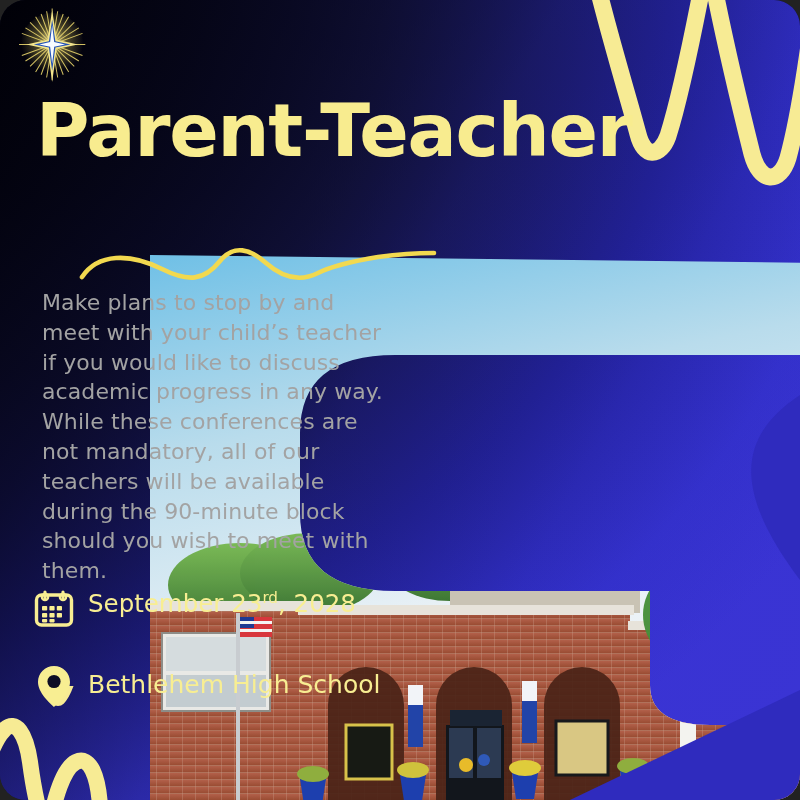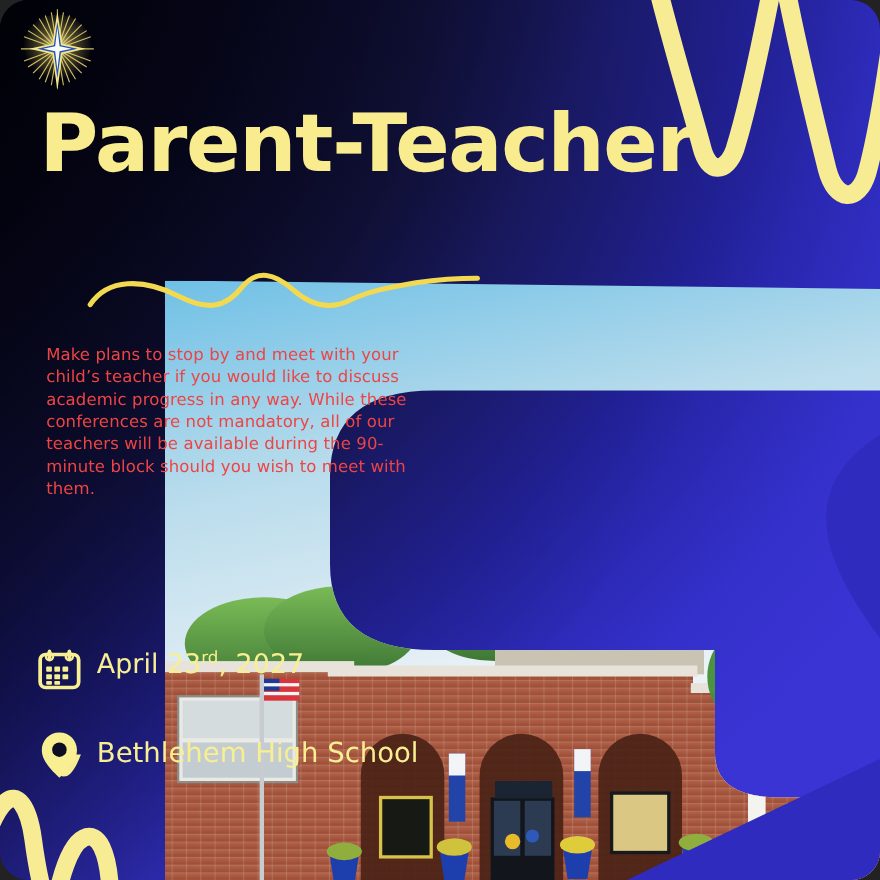--- a/index.html
+++ b/index.html
@@ -36,23 +36,23 @@
     color:#f8ec8f;
     font-size:73px;
     line-height:0.97;
     font-weight:800;
     letter-spacing:-1.2px;
     font-family:"DejaVu Sans","Liberation Sans",sans-serif;
   }
   .headline .l2 { display:block; }
   
   .body-copy {
-    position:absolute; left:42px; top:312px; width:352px;
-    color:#ef4444;
-    font-size:15px;
+    position:absolute; left:42px; top:288px; width:352px;
+    color:#a3a3a3;
+    font-size:22px;
     line-height:1.355;
     font-weight:400;
     letter-spacing:0.1px;
   }
   
   .detail-row { position:absolute; display:flex; align-items:flex-start; }
   .row-date { left:30px; top:588px; }
   .row-loc  { left:30px; top:663px; }
   .det-icon { width:48px; flex:0 0 48px; display:flex; justify-content:center; }
   .det-text { color:#f8ee92; font-size:24.5px; line-height:1.28; padding-left:10px; white-space:nowrap;}
@@ -285,21 +285,21 @@
           <rect x="23.8" y="18" width="5.2" height="4.6" rx="0.8"></rect>
           <rect x="9" y="25" width="5.2" height="4.6" rx="0.8"></rect>
           <rect x="16.4" y="25" width="5.2" height="4.6" rx="0.8"></rect>
           <rect x="23.8" y="25" width="5.2" height="4.6" rx="0.8"></rect>
           <rect x="9" y="31" width="5.2" height="3.4" rx="0.8"></rect>
           <rect x="16.4" y="31" width="5.2" height="3.4" rx="0.8"></rect>
         </g>
       </svg>
     </span>
     <span class="det-text">
-      <span>April 23</span><span class="ord">rd</span><span>, 2027</span><br>
+      <span>September 23</span><span class="ord">rd</span><span>, 2028</span><br>
     </span>
   </div>
 
   <div class="detail-row row-loc">
     <span class="det-icon">
       <svg width="42" height="46" viewBox="0 0 42 46">
         <path d="M21 3 C 12 3 5 10 5 19 C 5 30 17 40 21 44 C 25 40 37 30 37 19 C 37 10 30 3 21 3 Z" fill="#f8ee92"></path>
         <circle cx="21" cy="18.5" r="6.6" fill="#0d0d24"></circle>
       </svg>
     </span>

